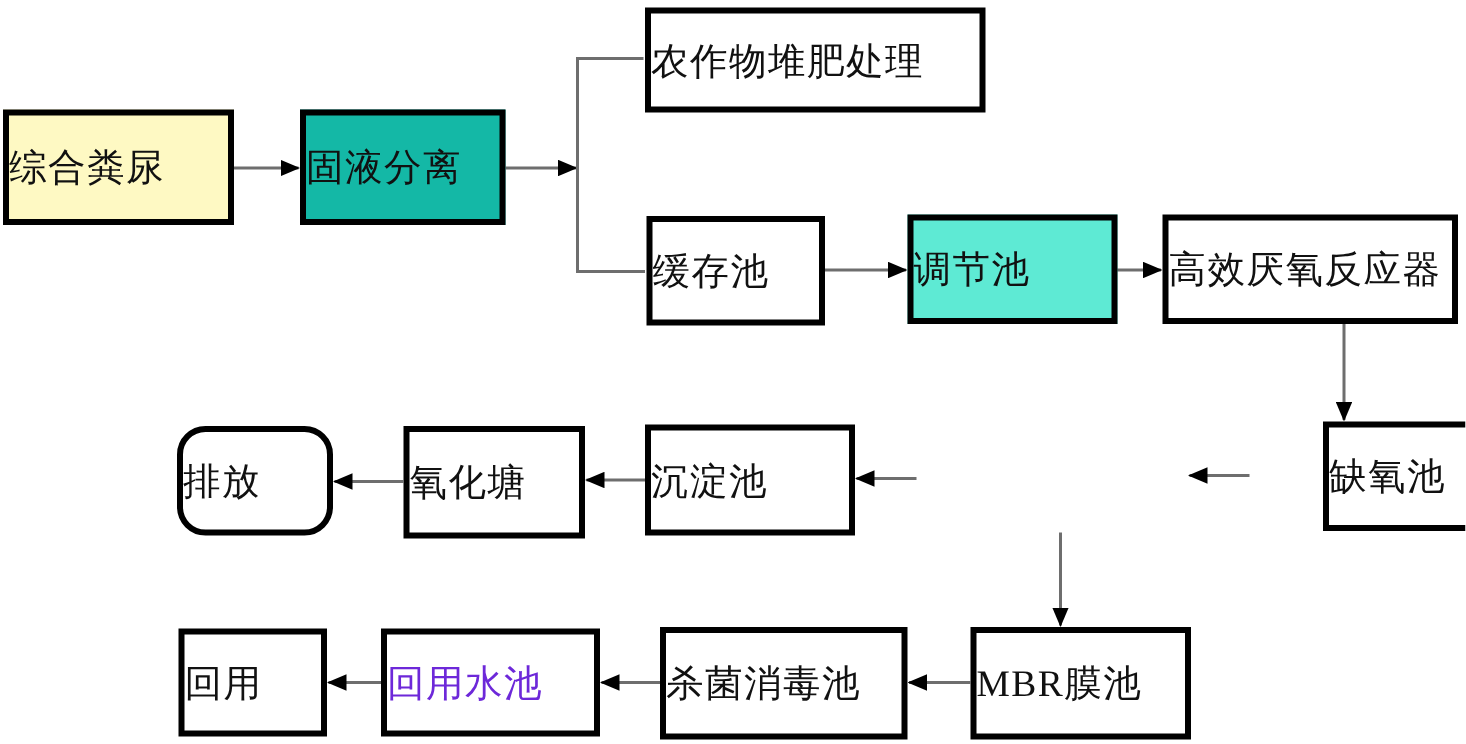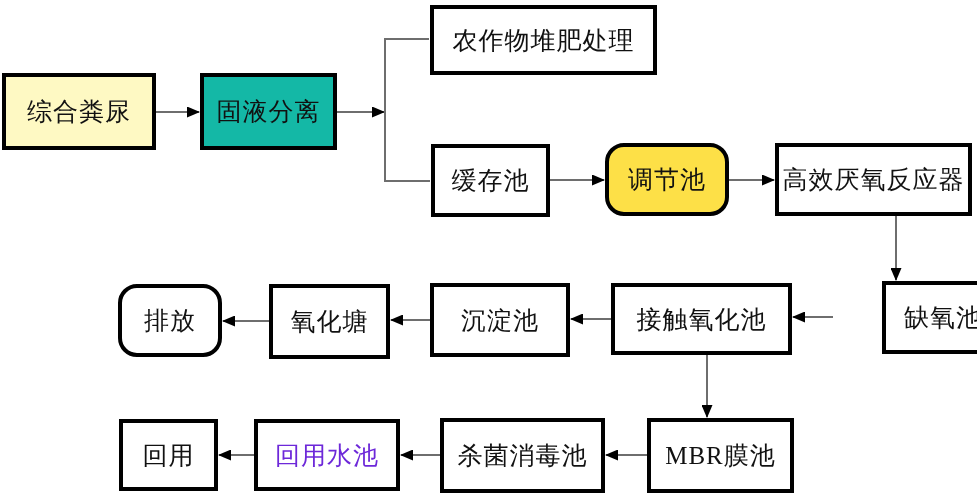--- a/index.html
+++ b/index.html
@@ -25,21 +25,20 @@
     top: 0;
     pointer-events: none;
   }
   .node {
     position: absolute;
     box-sizing: border-box;
     border: 4px solid #000000;
     background: #ffffff;
     display: flex;
     align-items: center;
-    justify-content: center;
     text-align: center;
     font-size: 25px;
     color: #111111;
     letter-spacing: 1px;
     white-space: nowrap;
   }
 </style>
 </head>
 <body>
 
@@ -72,37 +71,34 @@
     </div>
     <div class="node" style="left: 2px; top: 73px; width: 154px; height: 77px; border-color: rgb(0, 0, 0); background: #fef9c3; color: rgb(17, 17, 17);">
       <span>综合粪尿</span>
     </div>
     <div class="node" style="left: 200px; top: 73px; width: 137px; height: 77px; border-color: rgb(0, 0, 0); background: #14b8a6; color: rgb(17, 17, 17);">
       <span>固液分离</span>
     </div>
     <div class="node" style="left: 431px; top: 144px; width: 119px; height: 73px; border-color: rgb(0, 0, 0); background: rgb(255, 255, 255); color: rgb(17, 17, 17);">
       <span>缓存池</span>
     </div>
-    <div class="node" style="left: 605px; top: 143px; width: 124px; height: 73px; border-color: rgb(0, 0, 0); background: #fde047; color: rgb(17, 17, 17); border-radius: 19px;">
+    <div class="node" style="left: 605px; top: 143px; width: 140px; height: 73px; border-color: rgb(0, 0, 0); background: #5eead4; color: rgb(17, 17, 17);">
       <span>调节池</span>
     </div>
     <div class="node" style="left: 775px; top: 143px; width: 197px; height: 73px; border-color: rgb(0, 0, 0); background: rgb(255, 255, 255); color: rgb(17, 17, 17);">
       <span>高效厌氧反应器</span>
     </div>
     <div class="node" style="left: 118px; top: 284px; width: 104px; height: 73px; border-color: rgb(0, 0, 0); background: rgb(255, 255, 255); color: rgb(17, 17, 17); border-radius: 19px;">
       <span>排放</span>
     </div>
     <div class="node" style="left: 269px; top: 284px; width: 121px; height: 75px; border-color: rgb(0, 0, 0); background: rgb(255, 255, 255); color: rgb(17, 17, 17); font-family: Liberation Mono, monospace;">
       <span>氧化塘</span>
     </div>
     <div class="node" style="left: 430px; top: 283px; width: 140px; height: 74px; border-color: rgb(0, 0, 0); background: rgb(255, 255, 255); color: rgb(17, 17, 17);">
       <span>沉淀池</span>
-    </div>
-    <div class="node" style="left: 611px; top: 283px; width: 181px; height: 72px; border-color: rgb(0, 0, 0); background: rgb(255, 255, 255); color: rgb(17, 17, 17);">
-      <span>接触氧化池</span>
     </div>
     <div class="node" style="left: 882px; top: 281px; width: 122px; height: 73px; border-color: rgb(0, 0, 0); background: rgb(255, 255, 255); color: rgb(17, 17, 17);">
       <span>缺氧池</span>
     </div>
     <div class="node" style="left: 119px; top: 419px; width: 99px; height: 72px; border-color: rgb(0, 0, 0); background: rgb(255, 255, 255); color: rgb(17, 17, 17);">
       <span>回用</span>
     </div>
     <div class="node" style="left: 254px; top: 419px; width: 146px; height: 72px; border-color: rgb(0, 0, 0); background: rgb(255, 255, 255); color: #6d28d9;">
       <span>回用水池</span>
     </div>

